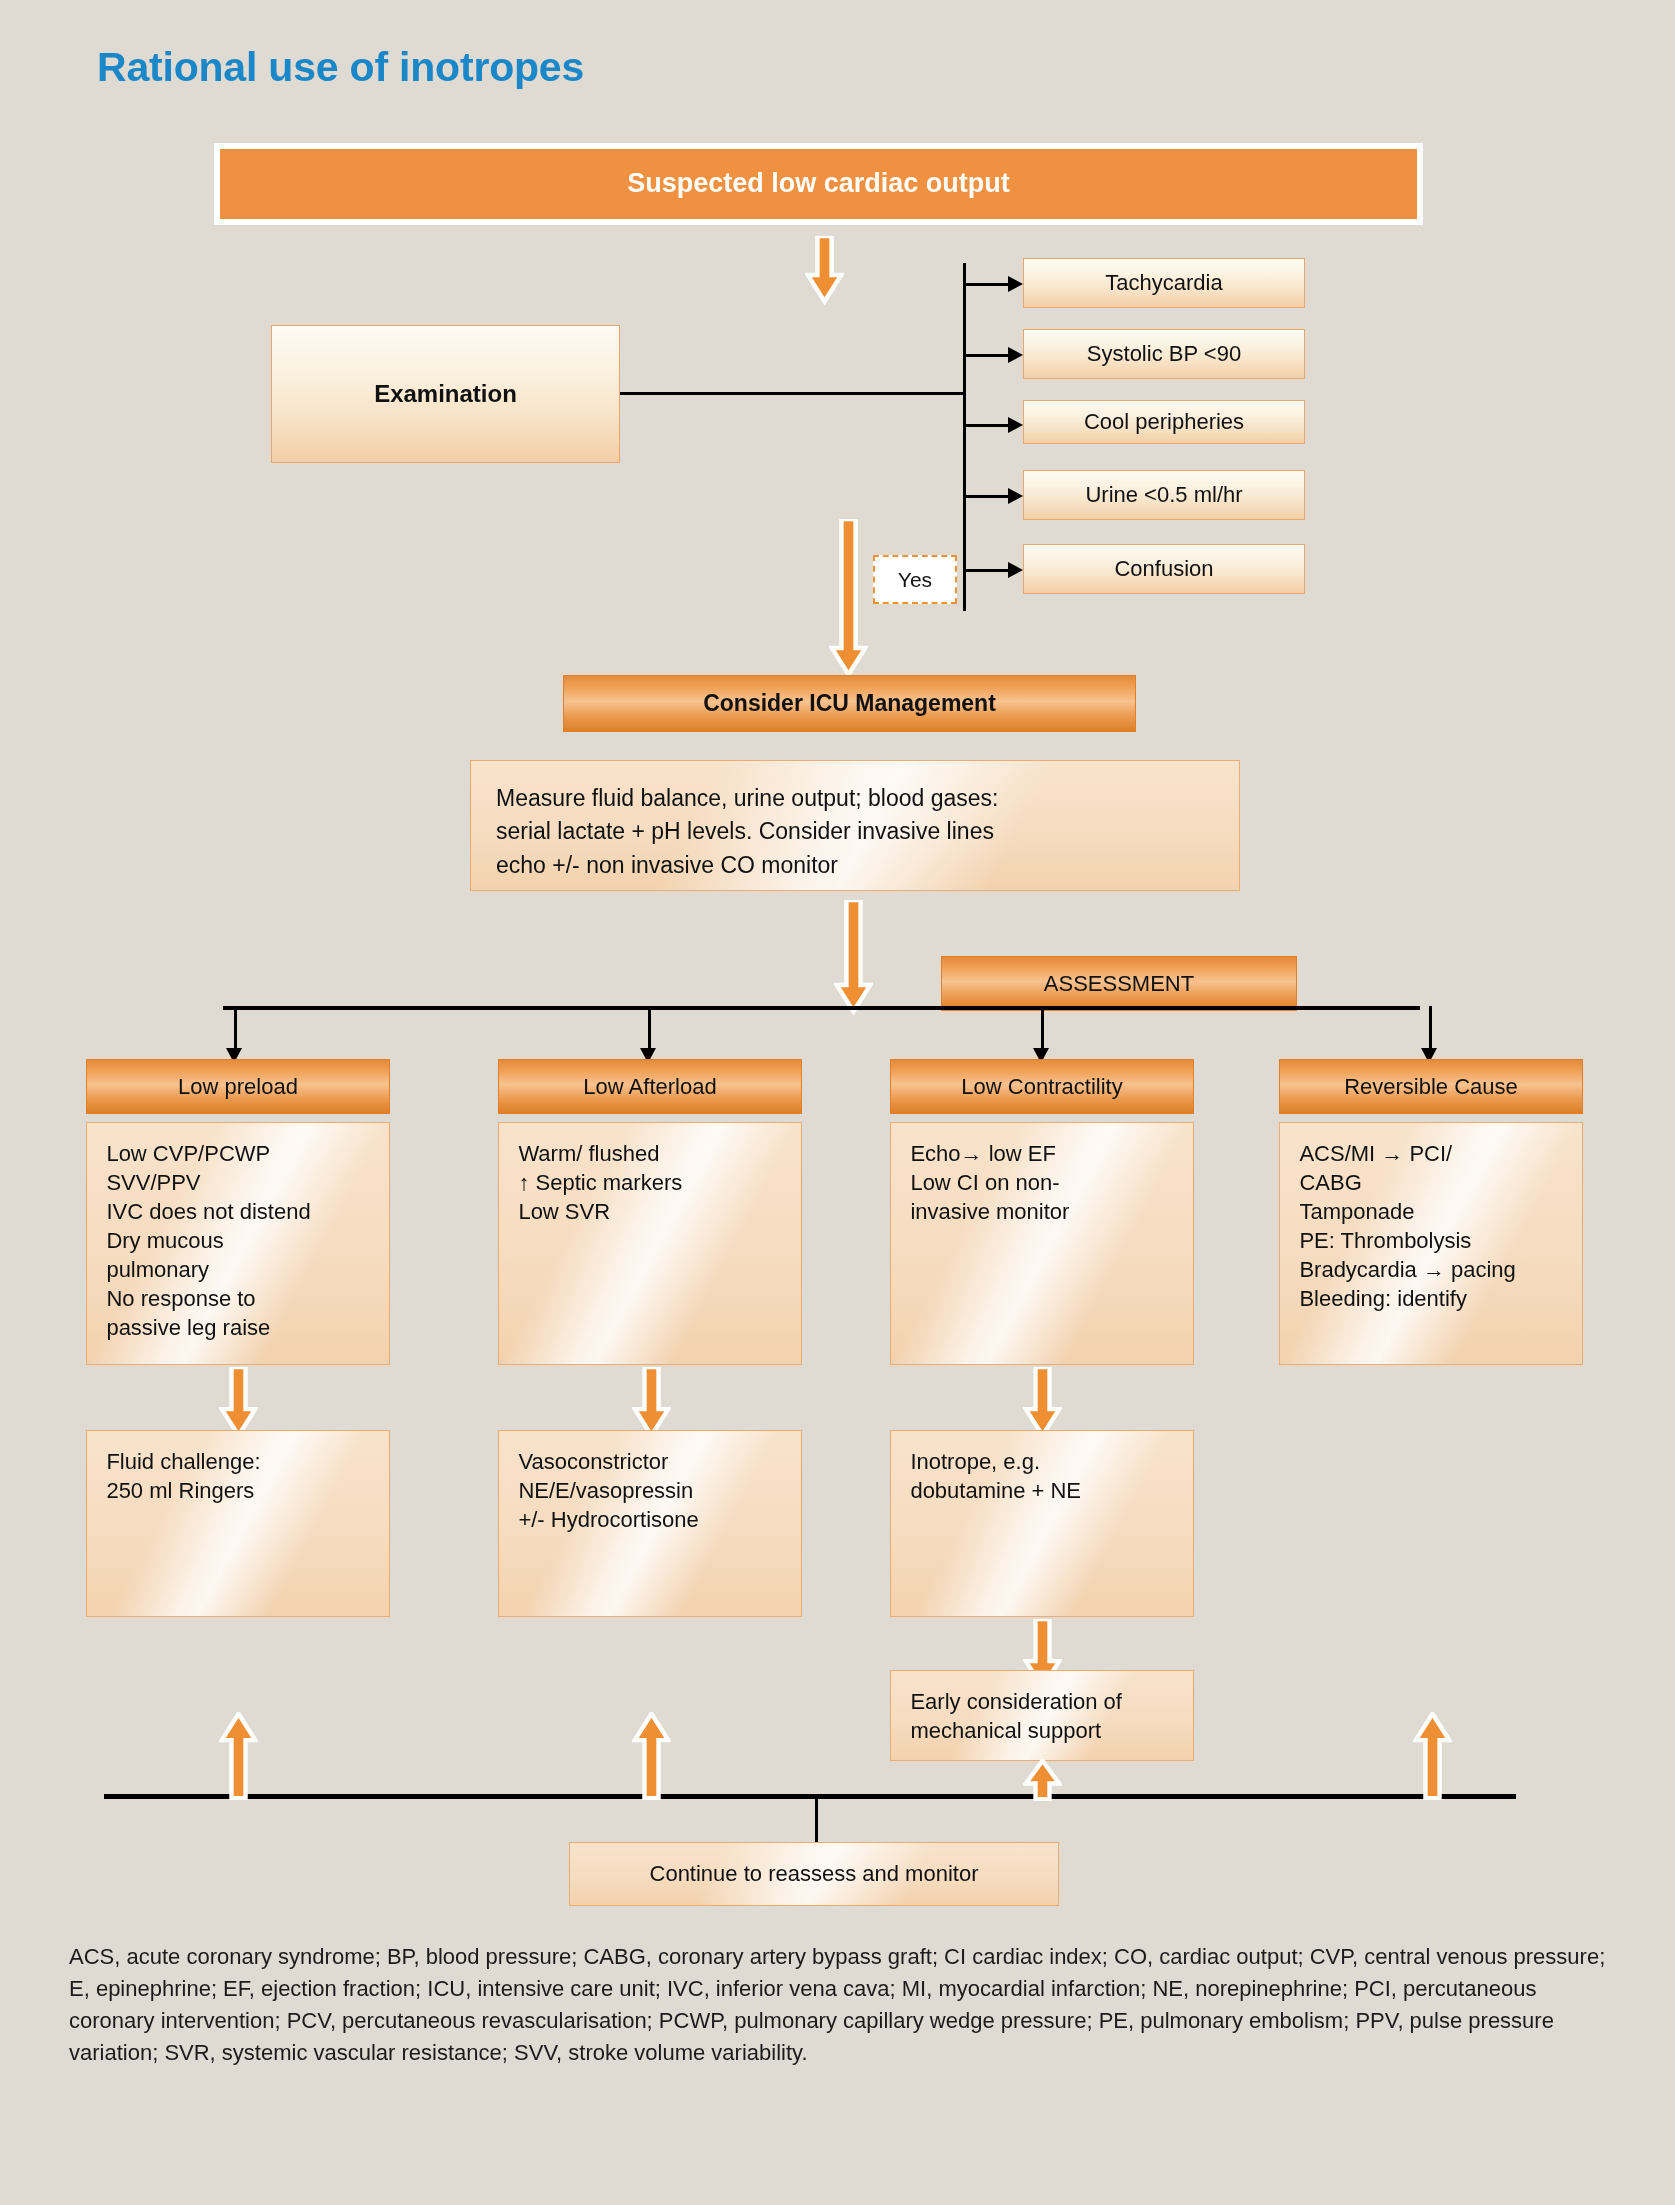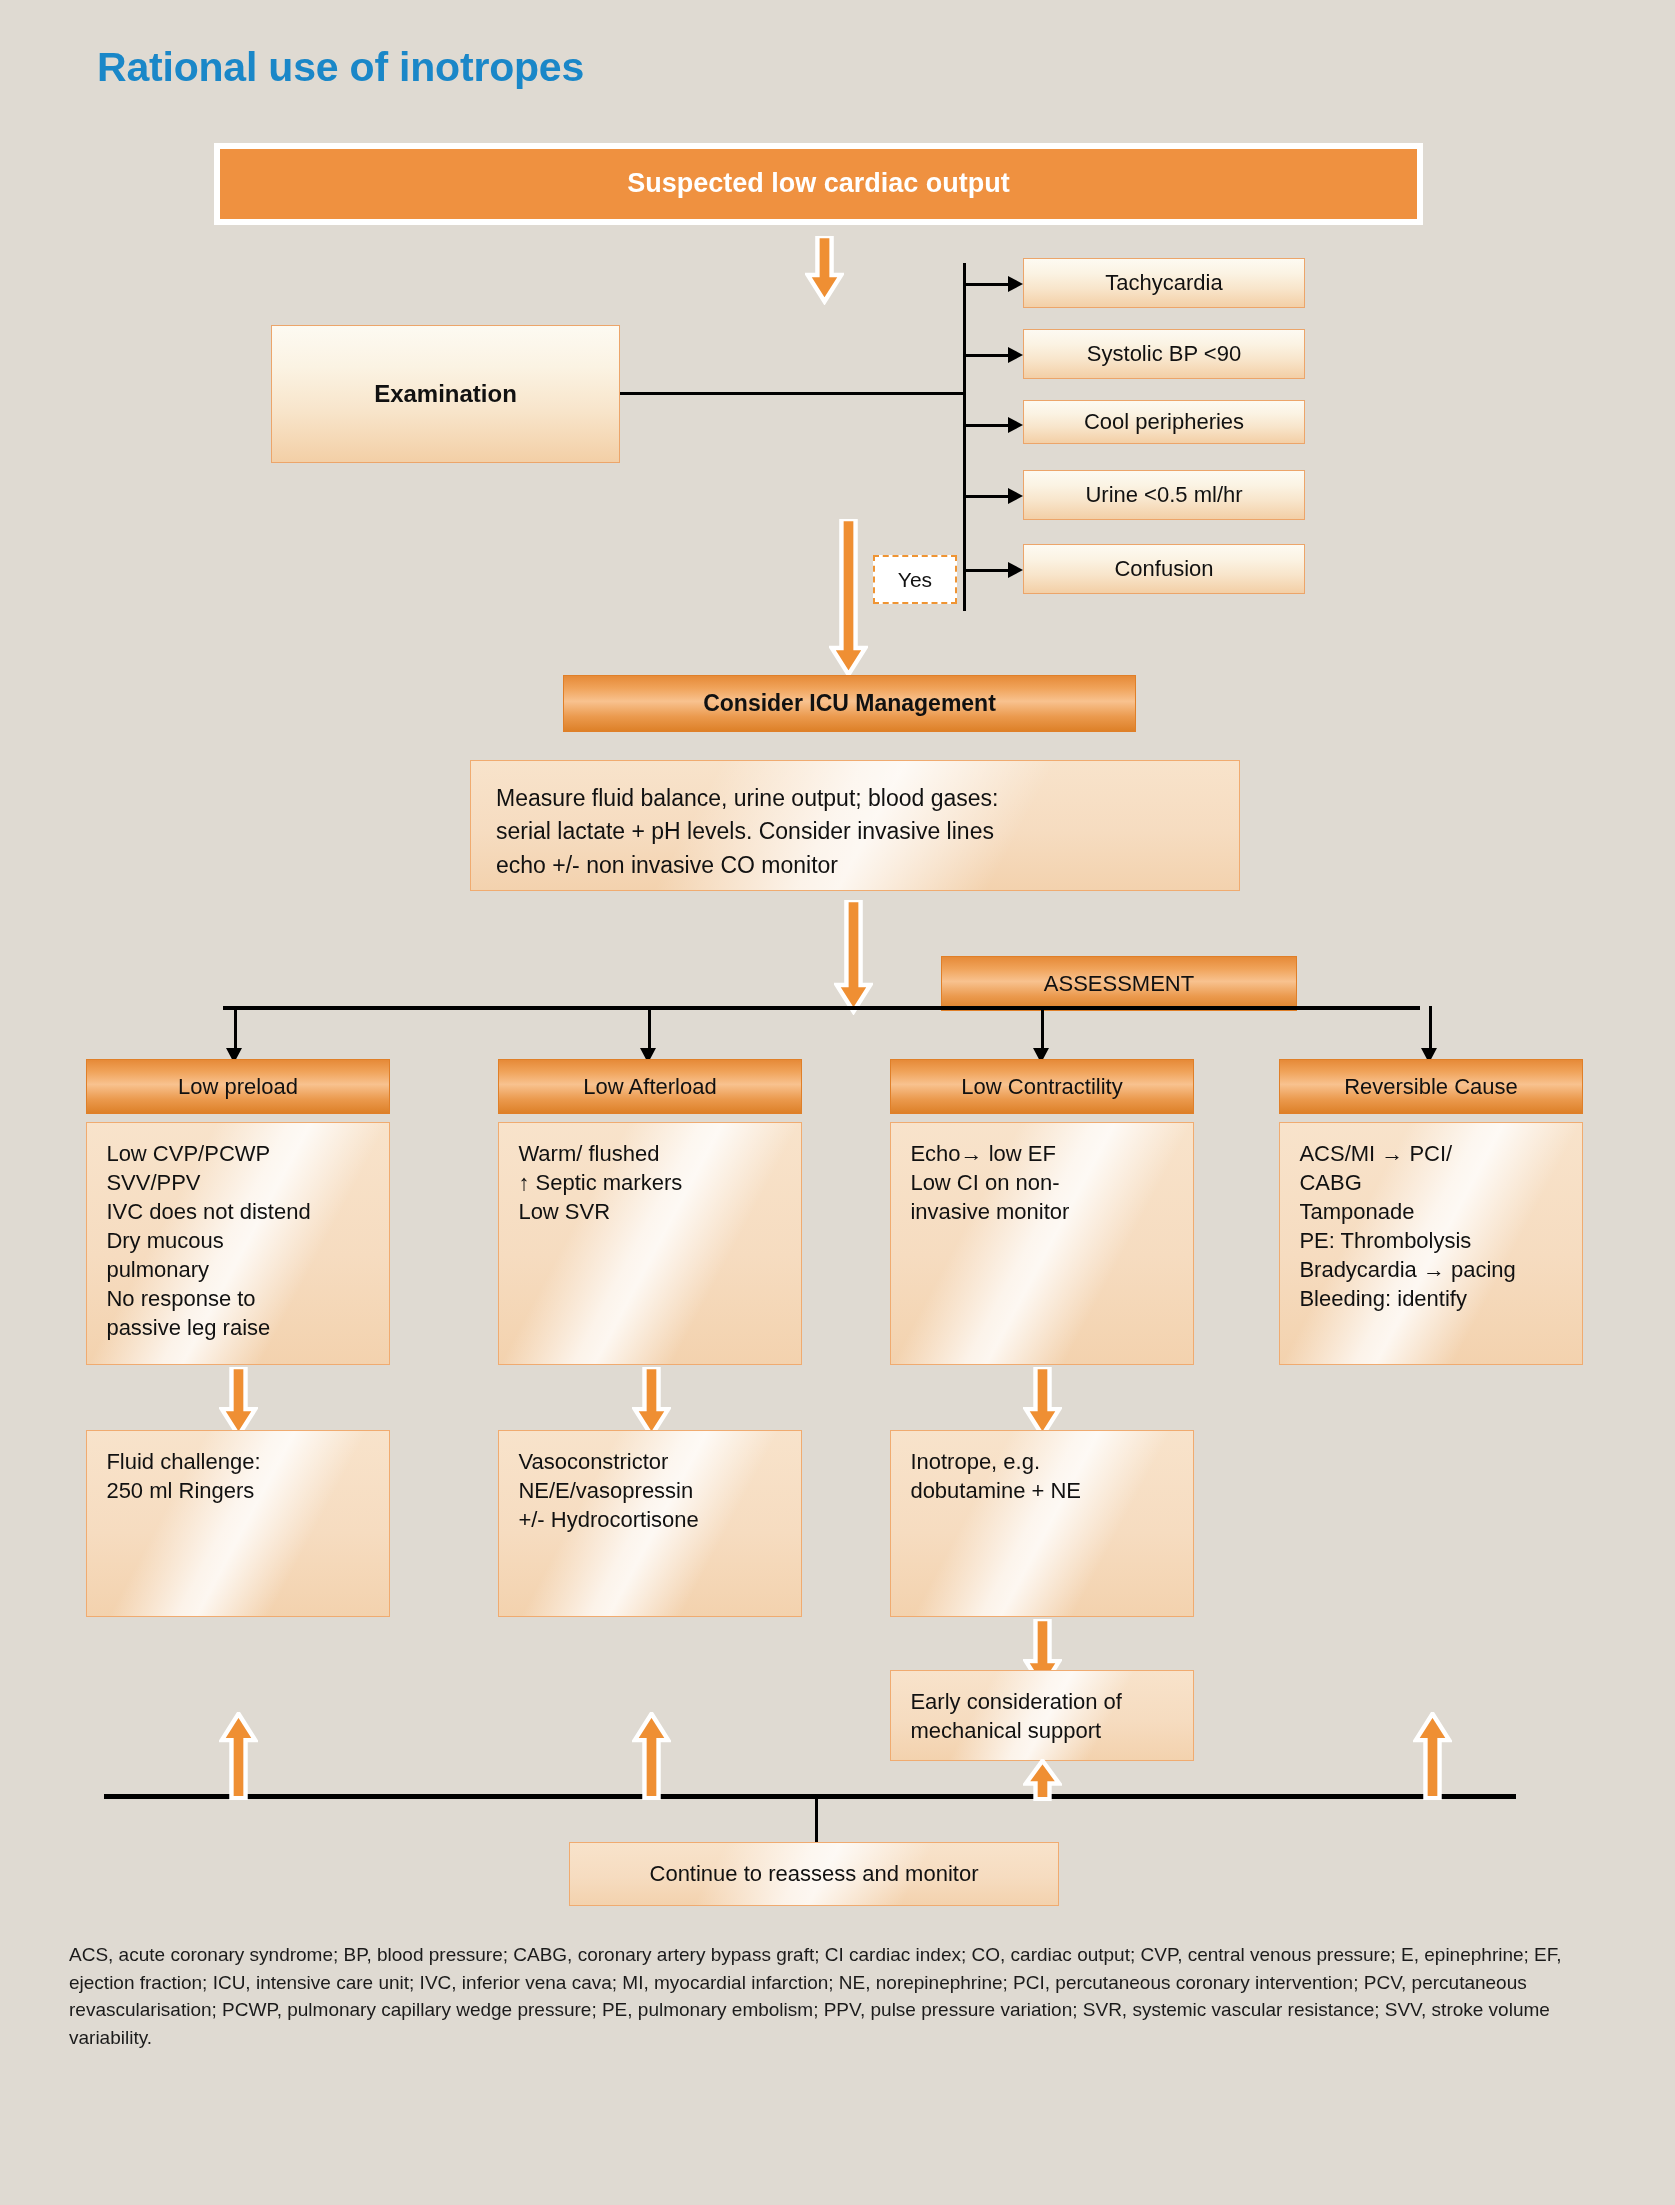--- a/index.html
+++ b/index.html
@@ -105,21 +105,21 @@
   }
 
   
   .blockarrow { position: absolute; }
   .blockarrow svg { display: block; }
 
   
   .footnote {
     position: absolute;
     left: 69px; top: 1941px; width: 1553px;
-    font-size: 19px;
+    font-size: 22px;
     line-height: 1.46;
     color: #1b1b1b;
   }
 </style>
 </head>
 <body>
 
 <div class="stage">
 
   <div class="title">Rational use of inotropes</div>

